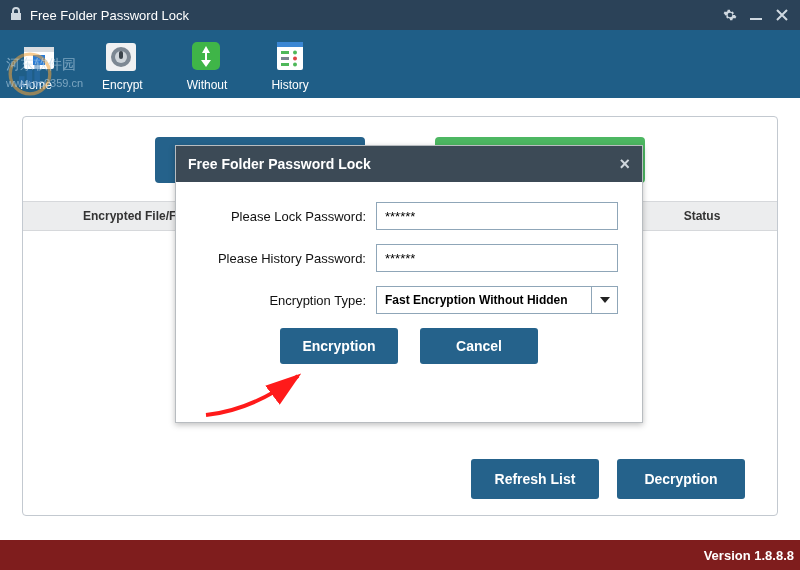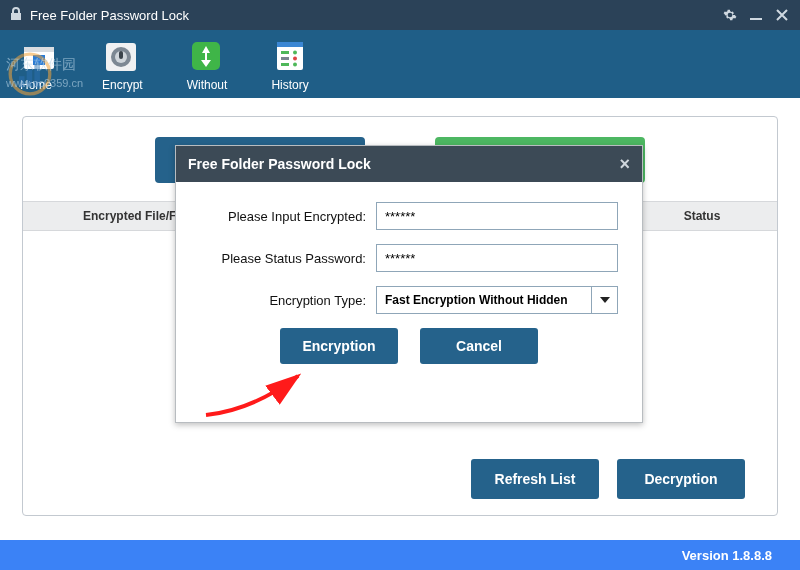--- a/index.html
+++ b/index.html
@@ -24,21 +24,21 @@
   .big-btn.green { background: #4db762; }
   
   .grid-header { margin-top: 18px; height: 30px; background: #ecedee; display: flex; align-items: center; font-size: 12px; color: #333; font-weight: bold; border-top: 1px solid #d6d8db; border-bottom: 1px solid #d6d8db; }
   .gh-col1 { padding-left: 60px; flex: 0 0 420px; }
   .gh-col2 { flex: 1; text-align: center; padding-right: 40px; }
   .gh-col3 { flex: 0 0 150px; text-align:center; }
   
   .bottom-btns { position: absolute; right: 32px; bottom: 16px; display: flex; gap: 18px; }
   .act-btn { background: #25628b; color: #fff; border: none; width: 128px; height: 40px; border-radius: 3px; font-size: 14px; font-weight: bold; cursor: pointer; }
   
-  .statusbar { position: absolute; left: 0; bottom: 0; height: 30px; width: 100%; background: #3b82f6; color: #fff; display: flex; align-items: center; justify-content: flex-end; padding-right: 28px; font-size: 13px; font-weight: bold; }
+  .statusbar { position: absolute; left: 0; bottom: 0; height: 30px; width: 100%; background: #7f1d1d; color: #fff; display: flex; align-items: center; justify-content: flex-end; padding-right: 6px; font-size: 13px; font-weight: bold; }
   
   
   .modal { position: absolute; left: 175px; top: 145px; width: 468px; height: 278px; background: #fff; border: 1px solid #b8bcc0; box-shadow: 0 2px 6px rgba(0,0,0,.25); }
   .modal-title { height: 36px; background: #3c4a56; color: #fff; display: flex; align-items: center; padding: 0 12px; font-size: 14px; font-weight: bold; }
   .modal-title .spacer { flex: 1; }
   .modal-title .close { cursor: pointer; color: #cfd6dc; font-size: 18px; }
   .modal-body { padding: 20px 24px 0 24px; }
   .form-row { display: flex; align-items: center; margin-bottom: 14px; }
   .form-row label { flex: 0 0 176px; text-align: right; padding-right: 10px; font-size: 13px; color: #111; }
   .form-row .field { flex: 1; height: 28px; border: 1px solid #8fa6b8; padding: 0 8px; font-size: 13px; font-family: Arial; }
@@ -159,25 +159,25 @@
 </div>
 
 <div class="modal">
   <div class="modal-title">
     <span>Free Folder Password Lock</span>
     <span class="spacer"></span>
     <span class="close">×</span>
   </div>
   <div class="modal-body">
     <div class="form-row">
-      <label>Please Input Encrypted:</label>
+      <label>Please Lock Password:</label>
       <input class="field" type="text" value="******" style="">
     </div>
     <div class="form-row">
-      <label>Please Status Password:</label>
+      <label>Please History Password:</label>
       <input class="field" type="text" value="******" style="">
     </div>
     <div class="form-row">
       <label>Encryption Type:</label>
       <div class="select-wrap">
         <div class="sel-text">Fast Encryption Without Hidden</div>
         <div class="sel-arrow">
           <svg width="10" height="6" viewBox="0 0 10 6">
               <path d="M0 0h10L5 6z" fill="#222"></path>
             </svg>

